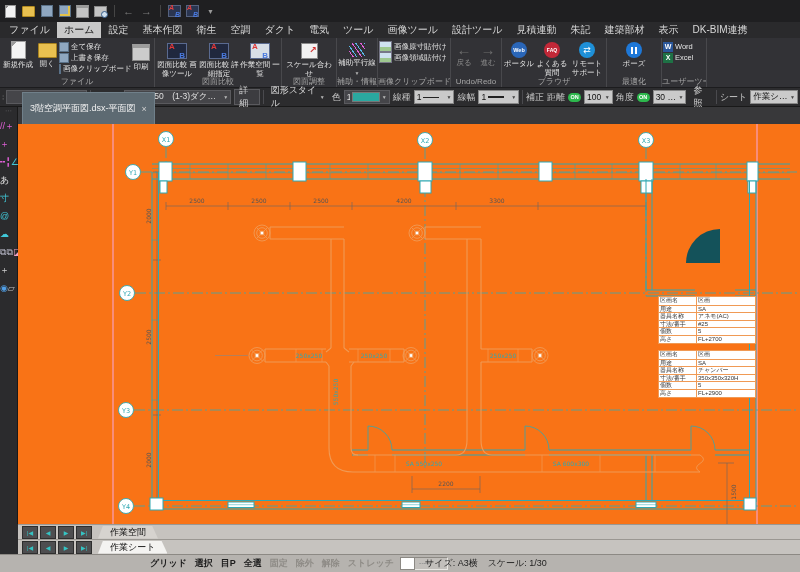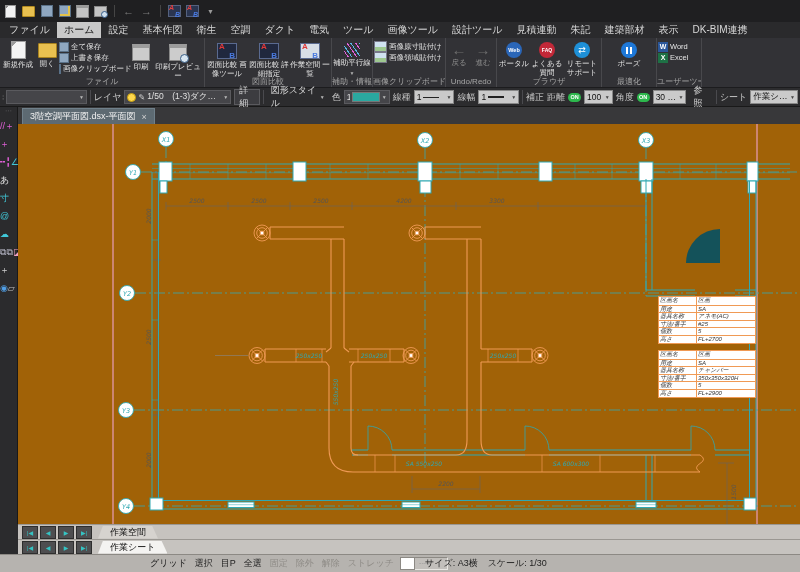--- a/index.html
+++ b/index.html
@@ -78,43 +78,43 @@
   .psep{width:1px;height:14px;background:#4a4a4e;}
   .swatch{width:26px;height:8px;background:#2aa8a0;border:1px solid #777;}
   .lnsample{width:16px;border-top:1px solid #222;}
   .lnsample.th{border-top-width:2px;}
   .onpill{min-width:13px;height:9px;border-radius:5px;background:#2db84d;color:#fff;font-size:5.5px;display:inline-flex;align-items:center;justify-content:center;font-weight:bold;}
   .grip{color:#666;font-size:8px;letter-spacing:-1px;}
   .bulb{width:7px;height:7px;border-radius:50%;background:#ffd84d;border:1px solid #c8a010;display:inline-block;}
   .pencil{color:#ccc;font-size:8px;}
   
   .doctabs{left:18px;top:107px;width:782px;height:17px;background:#38383a;display:flex;align-items:flex-end;}
-  .dtab{height:15px;background:#5d6a72;color:#f0f0f0;font-size:9px;display:flex;align-items:center;gap:6px;padding:0 7px;margin-left:4px;border:1px solid #70808a;border-bottom:none;}
+  .dtab{height:15px;background:#5d6a72;color:#f0f0f0;font-size:9px;display:flex;align-items:center;gap:6px;padding:8px 7px;margin-left:4px;border:1px solid #70808a;border-bottom:none;}
   .dtab .x{color:#d0d0d0;font-size:9px;}
   
   .lefttool{left:0;top:107px;width:18px;height:417px;background:#2b2b2d;border-right:1px solid #191919;display:flex;flex-direction:column;align-items:center;box-sizing:border-box;}
   .lt-grip{color:#707070;font-size:7px;line-height:8px;}
   .lt-ic{height:13px;font-size:9px;line-height:13px;text-align:center;width:100%;}
   
-  .canvas{left:18px;top:124px;width:782px;height:400px;background:#a16207;font-style:italic;}
+  .canvas{left:18px;top:124px;width:782px;height:400px;background:#f97316;}
   .dtable{position:absolute;border:1px solid #f09a55;box-sizing:border-box;background:#fff;}
   .trow{display:flex;height:7.6px;box-sizing:border-box;border-top:1px solid #f09a55;}
   .trow:first-child{border-top:none;}
   .tk{width:38px;border-right:1px solid #f09a55;box-sizing:border-box;font-size:6px;line-height:6.8px;color:#333;padding-left:1px;overflow:hidden;white-space:nowrap;}
   .tv{flex:1;font-size:6px;line-height:6.8px;color:#333;padding-left:1px;overflow:hidden;white-space:nowrap;}
   
   .sheetrow{left:0;width:800px;height:15px;background:#c6c3bf;display:flex;align-items:center;box-sizing:border-box;border-top:1px solid #9a9792;}
   .srow1{top:524px;} .srow2{top:539px;}
   .corner{left:0;top:524px;width:18px;height:30px;background:#2b2b2d;z-index:3;}
   .navbtn{width:14px;height:11px;background:#4e4e50;border:1px solid #2e2e2e;color:#35c4c4;font-size:6px;display:inline-flex;align-items:center;justify-content:center;margin-left:2px;}
   .stab{margin-left:6px;font-size:9px;color:#111;padding:0 12px;height:13px;line-height:13px;background:#f4f3f1;clip-path:polygon(5px 0,calc(100% - 6px) 0,100% 100%,0 100%);}
   .stab.flat{background:#d6d3cf;}
   
   .statusbar{left:0;top:554px;width:800px;height:18px;background:#b6b3af;border-top:1px solid #8c8984;box-sizing:border-box;}
-  .sb-modes{position:absolute;left:150px;top:555px;height:17px;display:flex;align-items:center;gap:8px;}
+  .sb-modes{position:absolute;left:150px;top:555px;height:17px;display:flex;align-items:center;gap:8px;font-weight:bold;}
   .mode{font-size:9px;color:#1c1c1c;white-space:nowrap;}
   .mode.off{color:#8f8c87;}
   .dashbox{width:44px;height:11px;border:1px solid;border-color:#8c8984 #e8e6e2 #e8e6e2 #8c8984;background:#c2bfbb;color:#999;font-size:7px;line-height:10px;text-align:center;overflow:hidden;}
   .sb-right{position:absolute;left:400px;top:555px;height:17px;display:flex;align-items:center;gap:10px;}
   .whitebox{width:13px;height:11px;background:#fff;border:1px solid #8c8984;}
   .sbinfo{font-size:9px;color:#222;white-space:nowrap;}
 </style>
 </head>
 <body>
 
@@ -193,24 +193,20 @@
           </div>
         <div class="rsm">
             <span class="ric ic-floppy"></span>
             <span>画像クリップボード</span>
           </div>
       </div>
       <div class="rbig" style="width:24px">
           <span class="ric ic-printer"></span>
           <span class="rlbl">印刷</span>
         </div>
-      <div class="rbig" style="width:50px">
-          <span class="ric ic-printerz"></span>
-          <span class="rlbl">印刷プレビュー</span>
-        </div>
     </div>
     <div class="rcap">ファイル</div>
   </div>
 
   <div class="rgroup">
     <div class="rrow">
       <div class="rbig" style="width:42px">
           <span class="ric ic-cmp"></span>
           <span class="rlbl">図面比較 画像ツール</span>
         </div>
@@ -219,20 +215,29 @@
           <span class="rlbl">図面比較 詳細指定</span>
         </div>
       <div class="rbig" style="width:40px">
           <span class="ric ic-cmp alt"></span>
           <span class="rlbl">作業空間 一覧</span>
         </div>
     </div>
     <div class="rcap">図面比較</div>
   </div>
 
+  <div class="rgroup">
+    <div class="rrow">
+      <div class="rbig" style="width:52px">
+          <span class="ric ic-scalefit"></span>
+          <span class="rlbl">スケール合わせ</span>
+        </div>
+    </div>
+    <div class="rcap">図面調整</div>
+  </div>
 
   <div class="rgroup">
     <div class="rrow">
       <div class="rbig" style="width:38px">
           <span class="ric ic-parallel"></span>
           <span class="rlbl">補助平行線</span>
           <span class="caret">▼</span>
         </div>
     </div>
     <div class="rcap">補助・情報</div>

